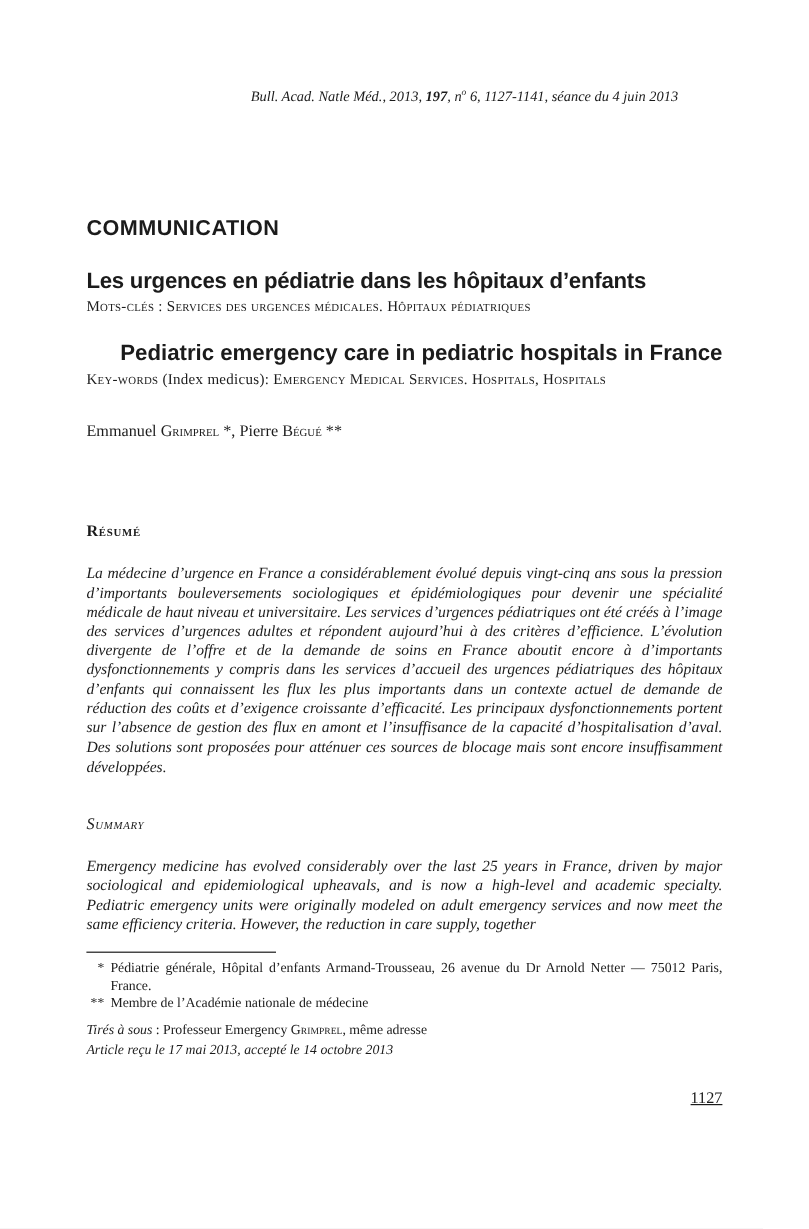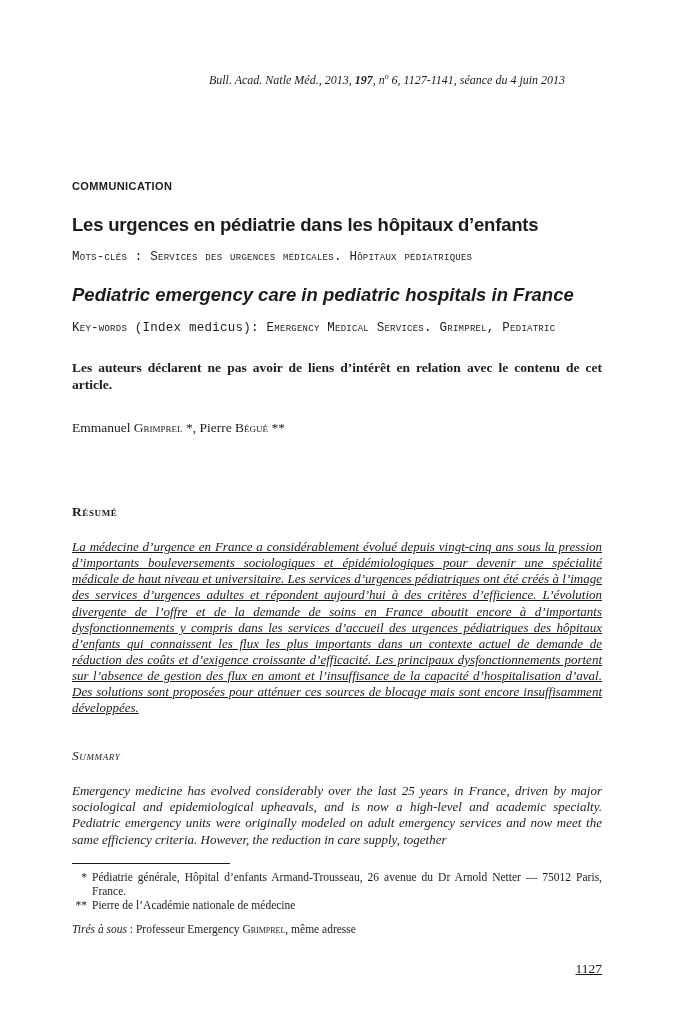--- a/index.html
+++ b/index.html
@@ -25,47 +25,46 @@
     margin-left: 100px;
     text-align: center;
     white-space: nowrap;
   }
   .running-head sup { font-size: 0.65em; }
 
   .section-label {
     margin-top: 92px;
     font-family: "Liberation Sans", sans-serif;
     font-weight: bold;
-    font-size: 11px;
+    font-size: 18px;
     letter-spacing: 0.4px;
   }
 
   .title-fr {
     margin-top: 22px;
     font-family: "Liberation Sans", sans-serif;
     font-weight: bold;
     font-size: 18.5px;
     letter-spacing: -0.2px;
     line-height: 1.15;
   }
 
   .kw-line {
-    margin-top: 15px;
+    margin-top: 4px;
     font-size: 12.5px;
     letter-spacing: 0.25px;
-    font-family: Liberation Mono, monospace;
   }
   .kw-line .sc { font-variant: small-caps; }
 
   .title-en {
     margin-top: 20px;
     font-family: "Liberation Sans", sans-serif;
-    font-style: italic;
     font-size: 18.5px;
     line-height: 1.15;
+    text-align: right;
   }
 
   .conflict {
     margin-top: 24px;
     font-weight: bold;
     font-size: 13.5px;
     line-height: 1.28;
     text-align: justify;
   }
 
@@ -80,21 +79,20 @@
     font-variant: small-caps;
     font-size: 13.5px;
     letter-spacing: 0.6px;
   }
   .res-text {
     margin-top: 19px;
     font-style: italic;
     font-size: 13px;
     line-height: 1.24;
     text-align: justify;
-    text-decoration: underline;
   }
 
   .sum-head {
     margin-top: 32px;
     font-weight: normal;
     font-style: italic;
     font-variant: small-caps;
     font-size: 13.5px;
     letter-spacing: 0.6px;
   }
@@ -147,43 +145,43 @@
   <div class="running-head"><span>Bull. Acad. Natle Méd., 2013, </span><span class="b">197</span><span>, n</span><sup>o</sup><span> 6, 1127-1141, séance du 4 juin 2013</span></div>
 
   <div class="section-label">COMMUNICATION</div>
 
   <h1 class="title-fr">Les urgences en pédiatrie dans les hôpitaux d’enfants</h1>
 
   <div class="kw-line sc">Mots-clés : Services des urgences médicales. Hôpitaux pédiatriques</div>
 
   <h2 class="title-en">Pediatric emergency care in pediatric hospitals in France</h2>
 
-  <div class="kw-line"><span class="sc">Key-words </span><span>(Index medicus): </span><span class="sc">Emergency Medical Services. Grimprel, Pediatric</span></div>
+  <div class="kw-line"><span class="sc">Key-words </span><span>(Index medicus): </span><span class="sc">Emergency Medical Services. Hospitals, Hospitals</span></div>
 
-  <p class="conflict">Les auteurs déclarent ne pas avoir de liens d’intérêt en relation avec le contenu de cet article.</p>
 
   <div class="authors"><span>Emmanuel </span><span class="sc">Grimprel</span><span> *, Pierre </span><span class="sc">Bégué</span><span> **</span></div>
 
   <div class="res-head">Résumé</div>
   <p class="res-text">La médecine d’urgence en France a considérablement évolué depuis vingt-cinq ans sous la pression d’importants bouleversements sociologiques et épidémiologiques pour devenir une spécialité médicale de haut niveau et universitaire. Les services d’urgences pédiatriques ont été créés à l’image des services d’urgences adultes et répondent aujourd’hui à des critères d’efficience. L’évolution divergente de l’offre et de la demande de soins en France aboutit encore à d’importants dysfonctionnements y compris dans les services d’accueil des urgences pédiatriques des hôpitaux d’enfants qui connaissent les flux les plus importants dans un contexte actuel de demande de réduction des coûts et d’exigence croissante d’efficacité. Les principaux dysfonctionnements portent sur l’absence de gestion des flux en amont et l’insuffisance de la capacité d’hospitalisation d’aval. Des solutions sont proposées pour atténuer ces sources de blocage mais sont encore insuffisamment développées.</p>
 
   <div class="sum-head">Summary</div>
   <p class="sum-text">Emergency medicine has evolved considerably over the last 25 years in France, driven by major sociological and epidemiological upheavals, and is now a high-level and academic specialty. Pediatric emergency units were originally modeled on adult emergency services and now meet the same efficiency criteria. However, the reduction in care supply, together</p>
 
   <div class="fn-rule"></div>
 
   <div class="footnotes">
     <div class="fn">
       <div class="fn-marker">*</div>
       <div class="fn-text">Pédiatrie générale, Hôpital d’enfants Armand-Trousseau, 26 avenue du Dr Arnold Netter — 75012 Paris, France.</div>
     </div>
     <div class="fn">
       <div class="fn-marker">**</div>
-      <div class="fn-text">Pierre de l’Académie nationale de médecine</div>
+      <div class="fn-text">Membre de l’Académie nationale de médecine</div>
     </div>
   </div>
 
   <div class="reprints"><span class="it">Tirés à sous</span><span> : Professeur Emergency </span><span class="sc">Grimprel</span><span>, même adresse</span></div>
 
+  <div class="received">Article reçu le 17 mai 2013, accepté le 14 octobre 2013</div>
 
   <div class="page-number">1127</div>
 
 </div>
 
 </body></html>

